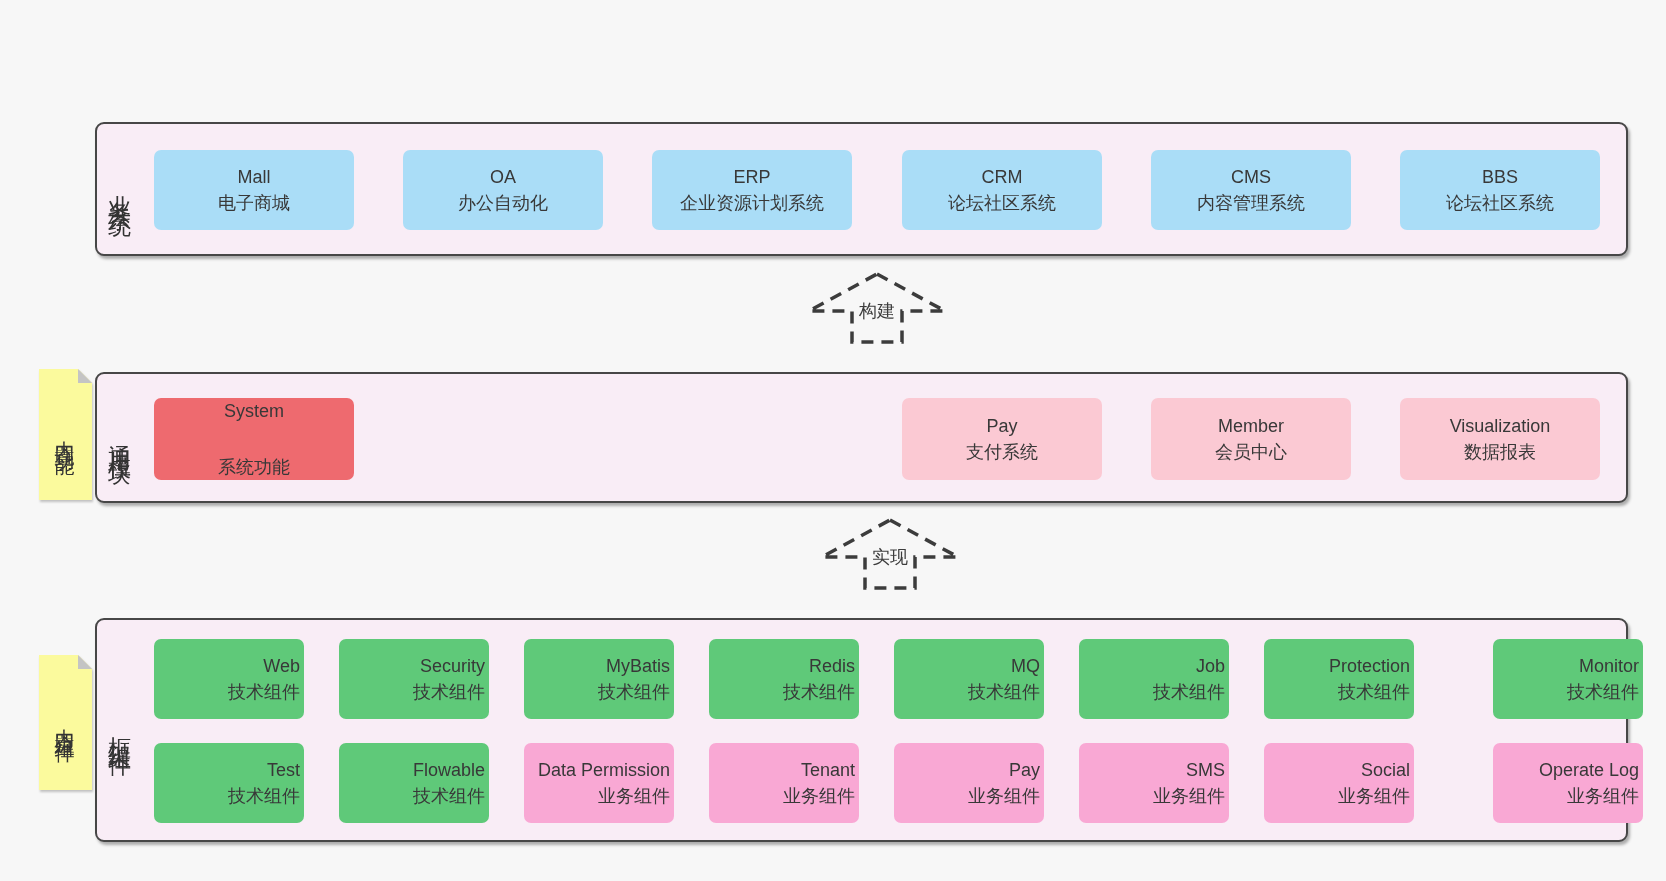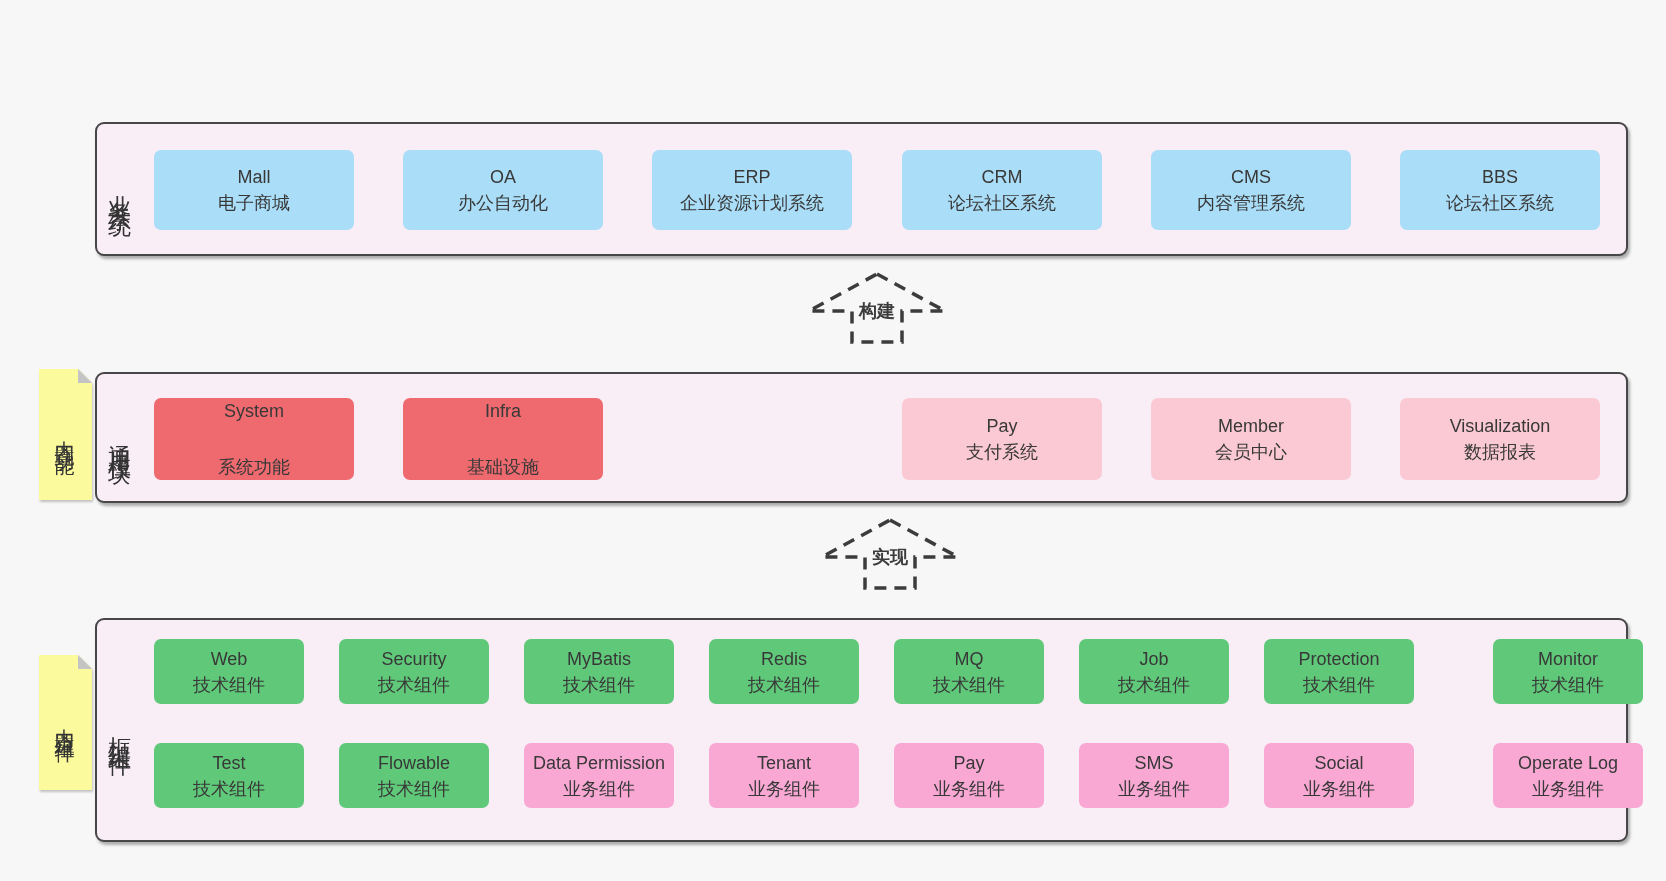--- a/index.html
+++ b/index.html
@@ -17,35 +17,35 @@
   .band-label { position:absolute; left:8px; top:0; bottom:0; display:flex; align-items:center; }
   .band-label span { writing-mode:vertical-rl; text-orientation:upright;
                      font-size:23px; letter-spacing:6px; color:#333; }
 
   
   .box { position:absolute; border-radius:7px; display:flex; flex-direction:column;
          align-items:center; justify-content:center; text-align:center;
          font-size:18px; line-height:26px; color:#383838; padding:0 4px; box-sizing:border-box; }
   .band1 .box { top:26px; width:200px; height:80px; }
   .band2 .box { top:24px; width:200px; height:82px; }
-  .band3 .box { width:150px; height:65px; }
+  .band3 .box { width:150px; height:80px;align-items:flex-end; }
   .band3 .r1 { top:19px; }
   .band3 .r2 { top:123px; }
 
   .p1{left:57px}.p2{left:306px}.p3{left:555px}.p4{left:805px}.p5{left:1054px}.p6{left:1303px}
   .q1{left:57px}.q2{left:242px}.q3{left:427px}.q4{left:612px}.q5{left:797px}.q6{left:982px}.q7{left:1167px}.q8{left:1396px}
 
   .c-sys  { background:#aaddf7; }
   .c-core { background:#ee6a6f;justify-content:space-between; }
   .c-mod  { background:#fbc9d3; }
   .c-tech { background:#5fc979; }
   .c-biz  { background:#f9a8d4; }
 
   
-  .arrow { position:absolute; width:144px; height:76px;font-weight:bold; }
+  .arrow { position:absolute; width:144px; height:76px; }
   .arrow1 { left:805px; top:270px; }
   .arrow2 { left:818px; top:516px; }
   .arrow svg { position:absolute; left:0; top:0; }
   .arrow-label { position:absolute; left:50%; top:28px; transform:translateX(-50%);
                  background:#f7f7f7; padding:1px 3px; font-size:18px; color:#3c3c3c;
                  white-space:nowrap; }
 
   
   .sticky { position:absolute; left:39px; width:53px;
             filter:drop-shadow(1px 2px 1px rgba(0,0,0,0.22)); }
@@ -109,24 +109,20 @@
   </div>
 
   <div class="band band2">
     <div class="band-label">
       <span>通用模块</span>
     </div>
     <div class="box c-core p1">
       <span>System</span>
       <span>系统功能</span>
     </div>
-    <div class="box c-core p2">
-      <span>Infra</span>
-      <span>基础设施</span>
-    </div>
     <div class="box c-mod p4">
       <span>Pay</span>
       <span>支付系统</span>
     </div>
     <div class="box c-mod p5">
       <span>Member</span>
       <span>会员中心</span>
     </div>
     <div class="box c-mod p6">
       <span>Visualization</span>

